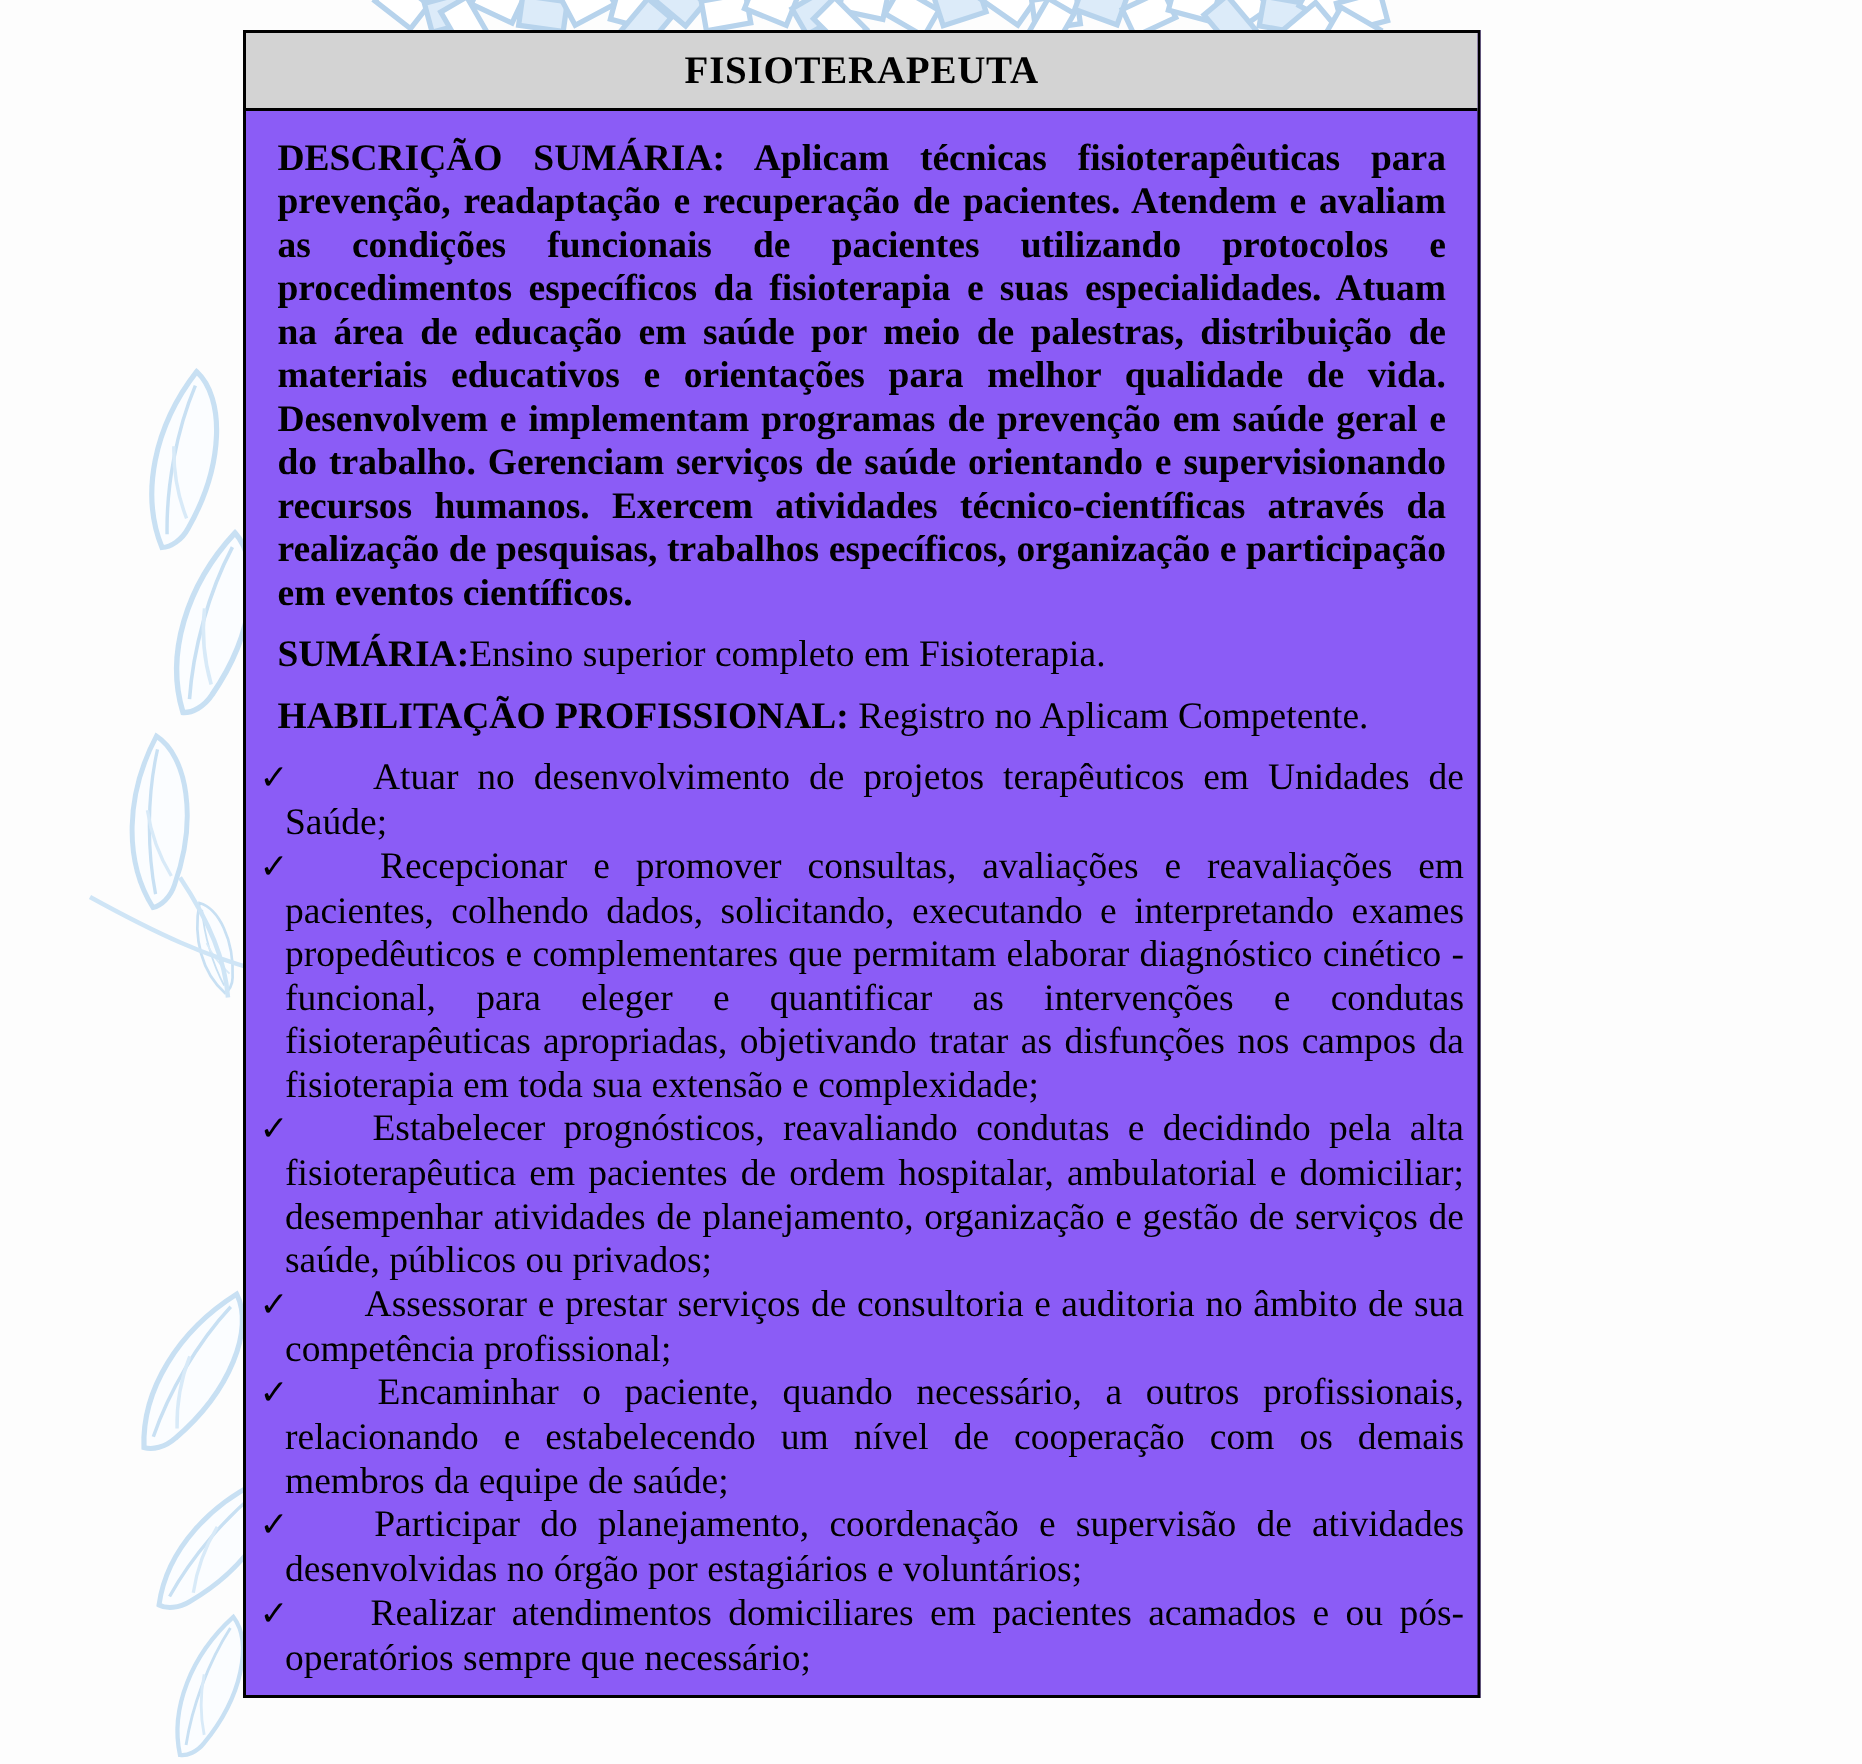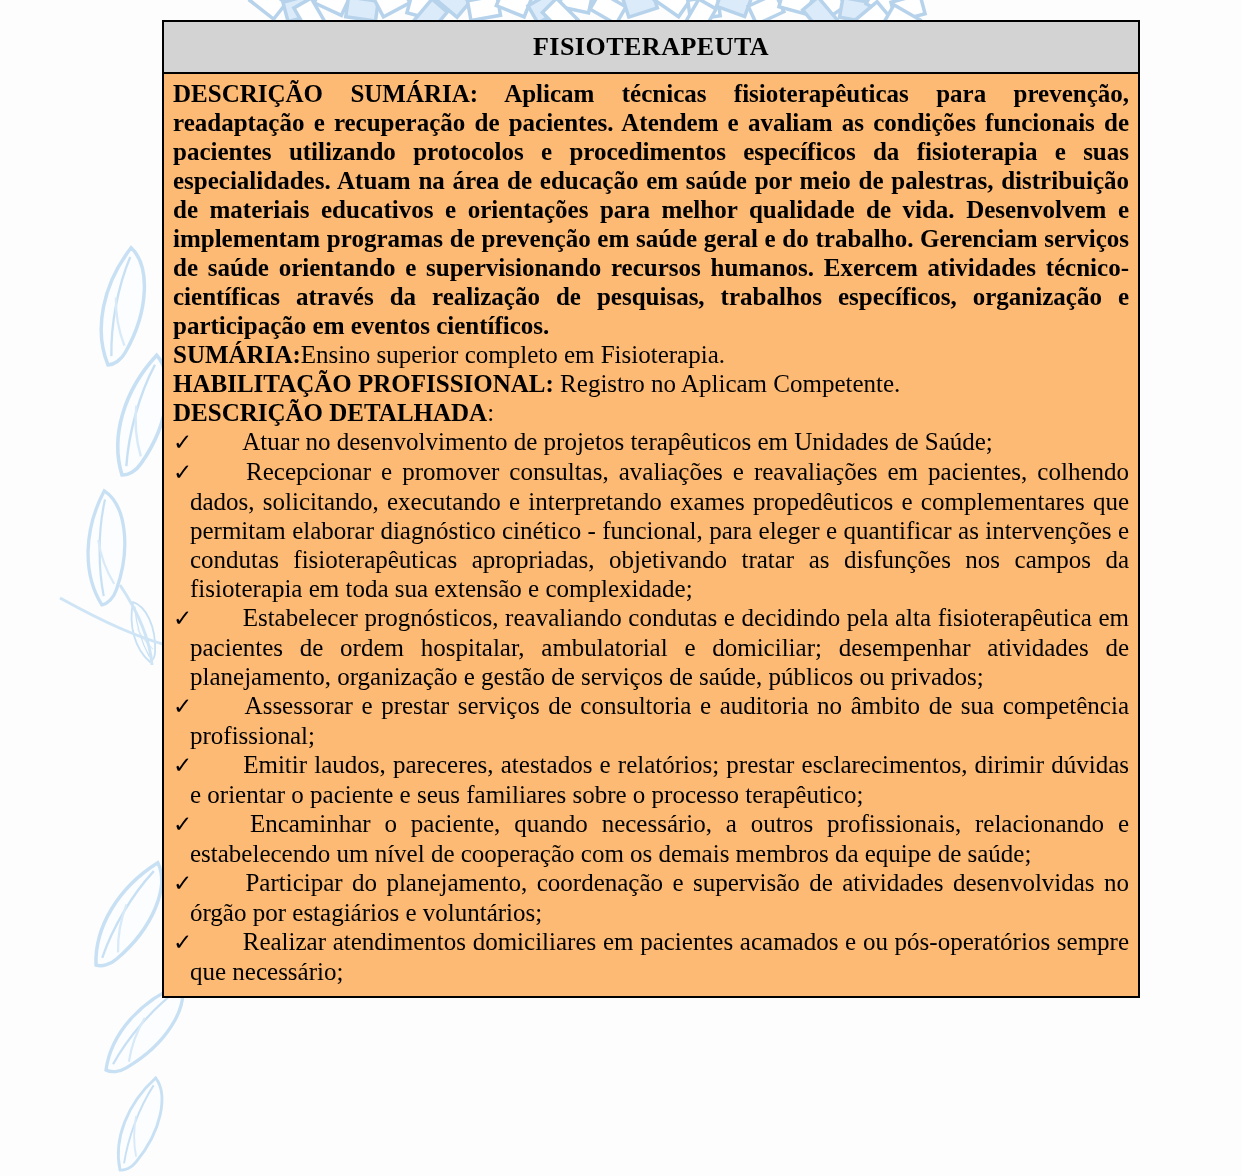--- a/index.html
+++ b/index.html
@@ -4,37 +4,37 @@
 <style>
   html,body{margin:0;padding:0;}
   body{
     width:1241px;height:1176px;position:relative;overflow:hidden;
     background:#fdfdfd;
     font-family:"Liberation Serif","DejaVu Serif",serif;
     color:#000;
   }
   .watermark{position:absolute;left:0;top:0;z-index:0;pointer-events:none;}
   .doc-table{
-    position:absolute;left:162px;top:20px;width:978px;z-index:1;
-    background:#fdba74;border:2px solid #000;
+    position:absolute;left:162px;top:20px;width:825px;z-index:1;
+    background:#8b5cf6;border:2px solid #000;
     box-sizing:border-box;
   }
   .tbl-header{
     background:#d3d3d3;border-bottom:2px solid #000;
     height:50px;display:flex;align-items:center;justify-content:center;
   }
   .tbl-header span{
     font-weight:bold;font-size:26px;letter-spacing:0.5px;
   }
   .tbl-body{
     padding:5px 9px 10px 9px;
     font-size:25px;line-height:29px;
     text-align:justify;
   }
-  .tbl-body p{margin:0;}
+  .tbl-body p{margin:12px;}
   .bold{font-weight:bold;}
   .summary{font-weight:bold;}
   .detalhada{margin-top:29px;}
   .check-item{
     padding-left:17px;text-indent:-17px;text-align:justify;
   }
   .tick{font-family:"DejaVu Sans",sans-serif;font-size:23px;}
   .tab{display:inline-block;width:50px;}
 </style>
 </head>
@@ -96,24 +96,22 @@
 </svg>
 
 <div class="doc-table">
   <div class="tbl-header">
     <span>FISIOTERAPEUTA</span>
   </div>
   <div class="tbl-body">
     <p class="summary"><span class="bold">DESCRIÇÃO SUMÁRIA:</span><span> Aplicam técnicas fisioterapêuticas para prevenção, readaptação e recuperação de pacientes. Atendem e avaliam as condições funcionais de pacientes utilizando protocolos e procedimentos específicos da fisioterapia e suas especialidades. Atuam na área de educação em saúde por meio de palestras, distribuição de materiais educativos e orientações para melhor qualidade de vida. Desenvolvem e implementam programas de prevenção em saúde geral e do trabalho. Gerenciam serviços de saúde orientando e supervisionando recursos humanos. Exercem atividades técnico-científicas através da realização de pesquisas, trabalhos específicos, organização e participação em eventos científicos.</span></p>
     <p><span class="bold">SUMÁRIA:</span><span>Ensino superior completo em Fisioterapia.</span></p>
     <p><span class="bold">HABILITAÇÃO PROFISSIONAL:</span><span> Registro no Aplicam Competente.</span></p>
-    <p class="detalhada"><span class="bold">DESCRIÇÃO DETALHADA</span><span>:</span></p>
 
     <div class="check-item"><span class="tick">✓</span><span class="tab"></span><span>Atuar no desenvolvimento de projetos terapêuticos em Unidades de Saúde;</span></div>
     <div class="check-item"><span class="tick">✓</span><span class="tab"></span><span>Recepcionar e promover consultas, avaliações e reavaliações em pacientes, colhendo dados, solicitando, executando e interpretando exames propedêuticos e complementares que permitam elaborar diagnóstico cinético - funcional, para eleger e quantificar as intervenções e condutas fisioterapêuticas apropriadas, objetivando tratar as disfunções nos campos da fisioterapia em toda sua extensão e complexidade;</span></div>
     <div class="check-item"><span class="tick">✓</span><span class="tab"></span><span>Estabelecer prognósticos, reavaliando condutas e decidindo pela alta fisioterapêutica em pacientes de ordem hospitalar, ambulatorial e domiciliar; desempenhar atividades de planejamento, organização e gestão de serviços de saúde, públicos ou privados;</span></div>
     <div class="check-item"><span class="tick">✓</span><span class="tab"></span><span>Assessorar e prestar serviços de consultoria e auditoria no âmbito de sua competência profissional;</span></div>
-    <div class="check-item"><span class="tick">✓</span><span class="tab"></span><span>Emitir laudos, pareceres, atestados e relatórios; prestar esclarecimentos, dirimir dúvidas e orientar o paciente e seus familiares sobre o processo terapêutico;</span></div>
     <div class="check-item"><span class="tick">✓</span><span class="tab"></span><span>Encaminhar o paciente, quando necessário, a outros profissionais, relacionando e estabelecendo um nível de cooperação com os demais membros da equipe de saúde;</span></div>
     <div class="check-item"><span class="tick">✓</span><span class="tab"></span><span>Participar do planejamento, coordenação e supervisão de atividades desenvolvidas no órgão por estagiários e voluntários;</span></div>
     <div class="check-item"><span class="tick">✓</span><span class="tab"></span><span>Realizar atendimentos domiciliares em pacientes acamados e ou pós-operatórios sempre que necessário;</span></div>
   </div>
 </div>
 
 </body></html>

